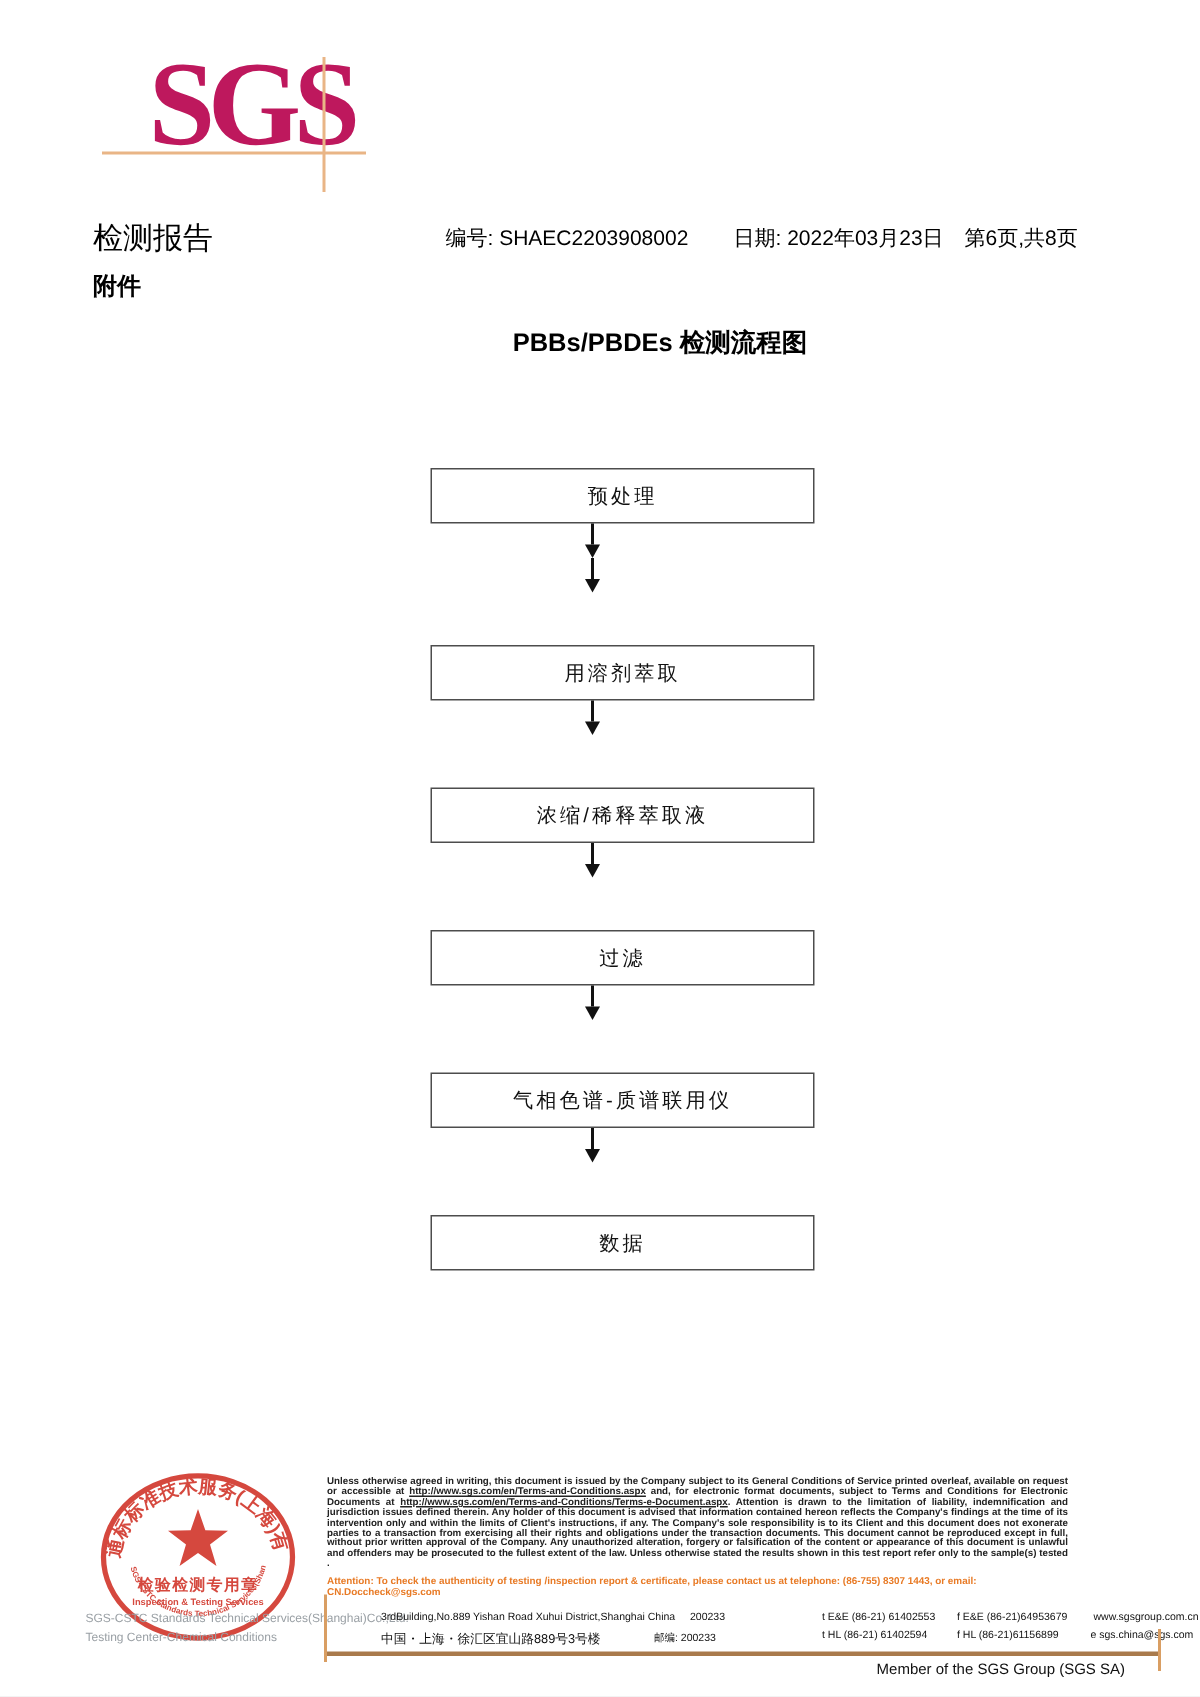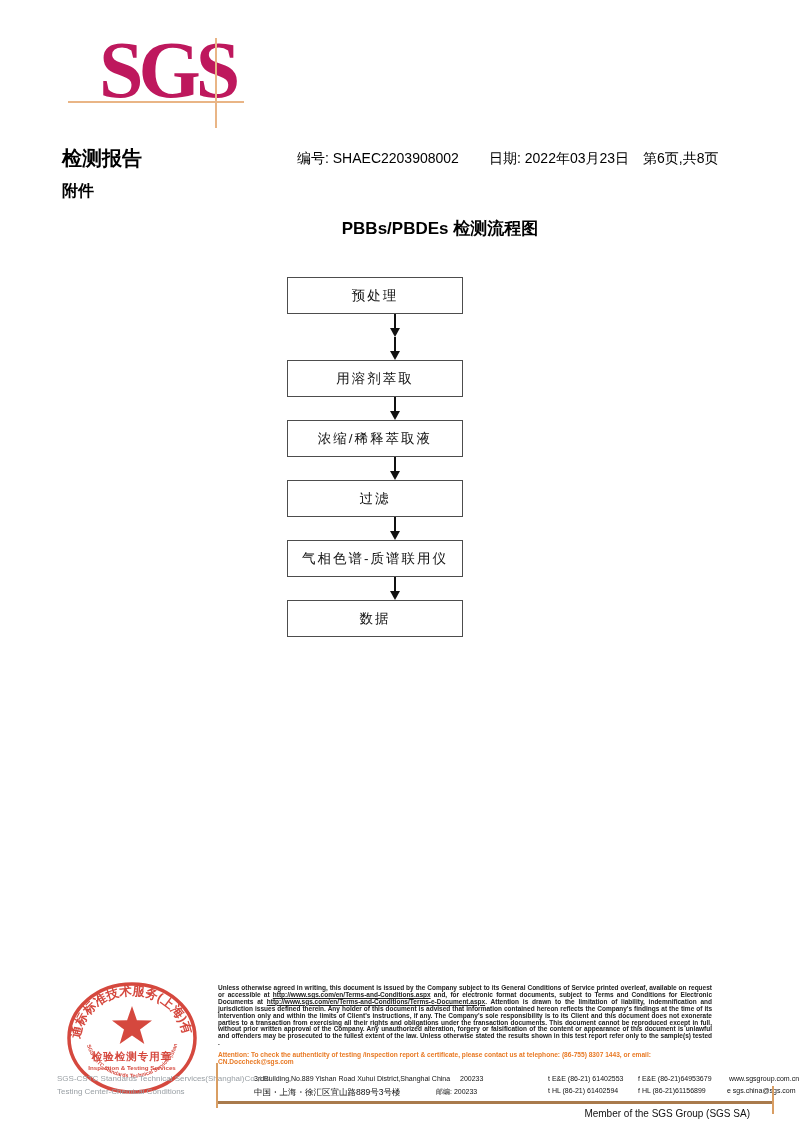--- a/index.html
+++ b/index.html
@@ -10,32 +10,32 @@
   }
   
   .logo-text{
     position:absolute;left:99px;top:30px;
     font-size:80px;font-weight:bold;line-height:1;letter-spacing:-5px;
     color:#be185d;font-family:Liberation Serif, serif;
   }
   .logo-hline{position:absolute;left:68px;top:101px;width:176px;height:2px;background:#e9b586;}
   .logo-vline{position:absolute;left:215px;top:38px;width:2px;height:90px;background:#e9b586;}
   
-  .report-title{position:absolute;left:62px;top:145px;font-size:20px;font-weight:bold;}
+  .report-title{position:absolute;left:62px;top:145px;font-size:20px;font-weight:normal;}
   .report-no{position:absolute;left:283px;top:150px;font-size:14px;margin-left:14px;}
   .report-date{position:absolute;left:489px;top:150px;font-size:14px;}
   .report-pages{position:absolute;left:643px;top:150px;font-size:14px;}
   .attachment{position:absolute;left:62px;top:181px;font-size:16px;font-weight:bold;font-family:Liberation Mono, monospace;}
   .chart-title{position:absolute;left:0;top:217px;width:800px;text-align:center;font-size:17px;font-weight:bold;padding-left:40px;}
   
   .flowchart{position:absolute;left:287px;top:277px;width:216px;}
   .fc-box{
-    box-sizing:border-box;width:176px;height:37px;border:1px solid #4d4d4d;background:#fff;
+    box-sizing:border-box;width:256px;height:37px;border:1px solid #4d4d4d;background:#fff;
     display:flex;align-items:center;justify-content:center;
-    font-size:13.5px;letter-spacing:2px;color:#111;
+    font-size:13.5px;letter-spacing:2px;color:#111;margin-top:35px;
   }
   .fc-arrow{height:23px;display:flex;flex-direction:column;align-items:center;justify-content:flex-start;}
   .fc-arrow-line{width:2px;height:14px;background:#111;}
   .fc-arrow-head{width:0;height:0;border-left:5px solid transparent;border-right:5px solid transparent;border-top:9px solid #111;}
   
   .seal{position:absolute;left:62px;top:981px;opacity:0.92;}
   .gray-co{position:absolute;left:57px;font-size:8px;color:#9aa0a5;white-space:nowrap;}
   .gray-co-1{top:1074px;}
   .gray-co-2{top:1087px;}
   .disclaimer{

